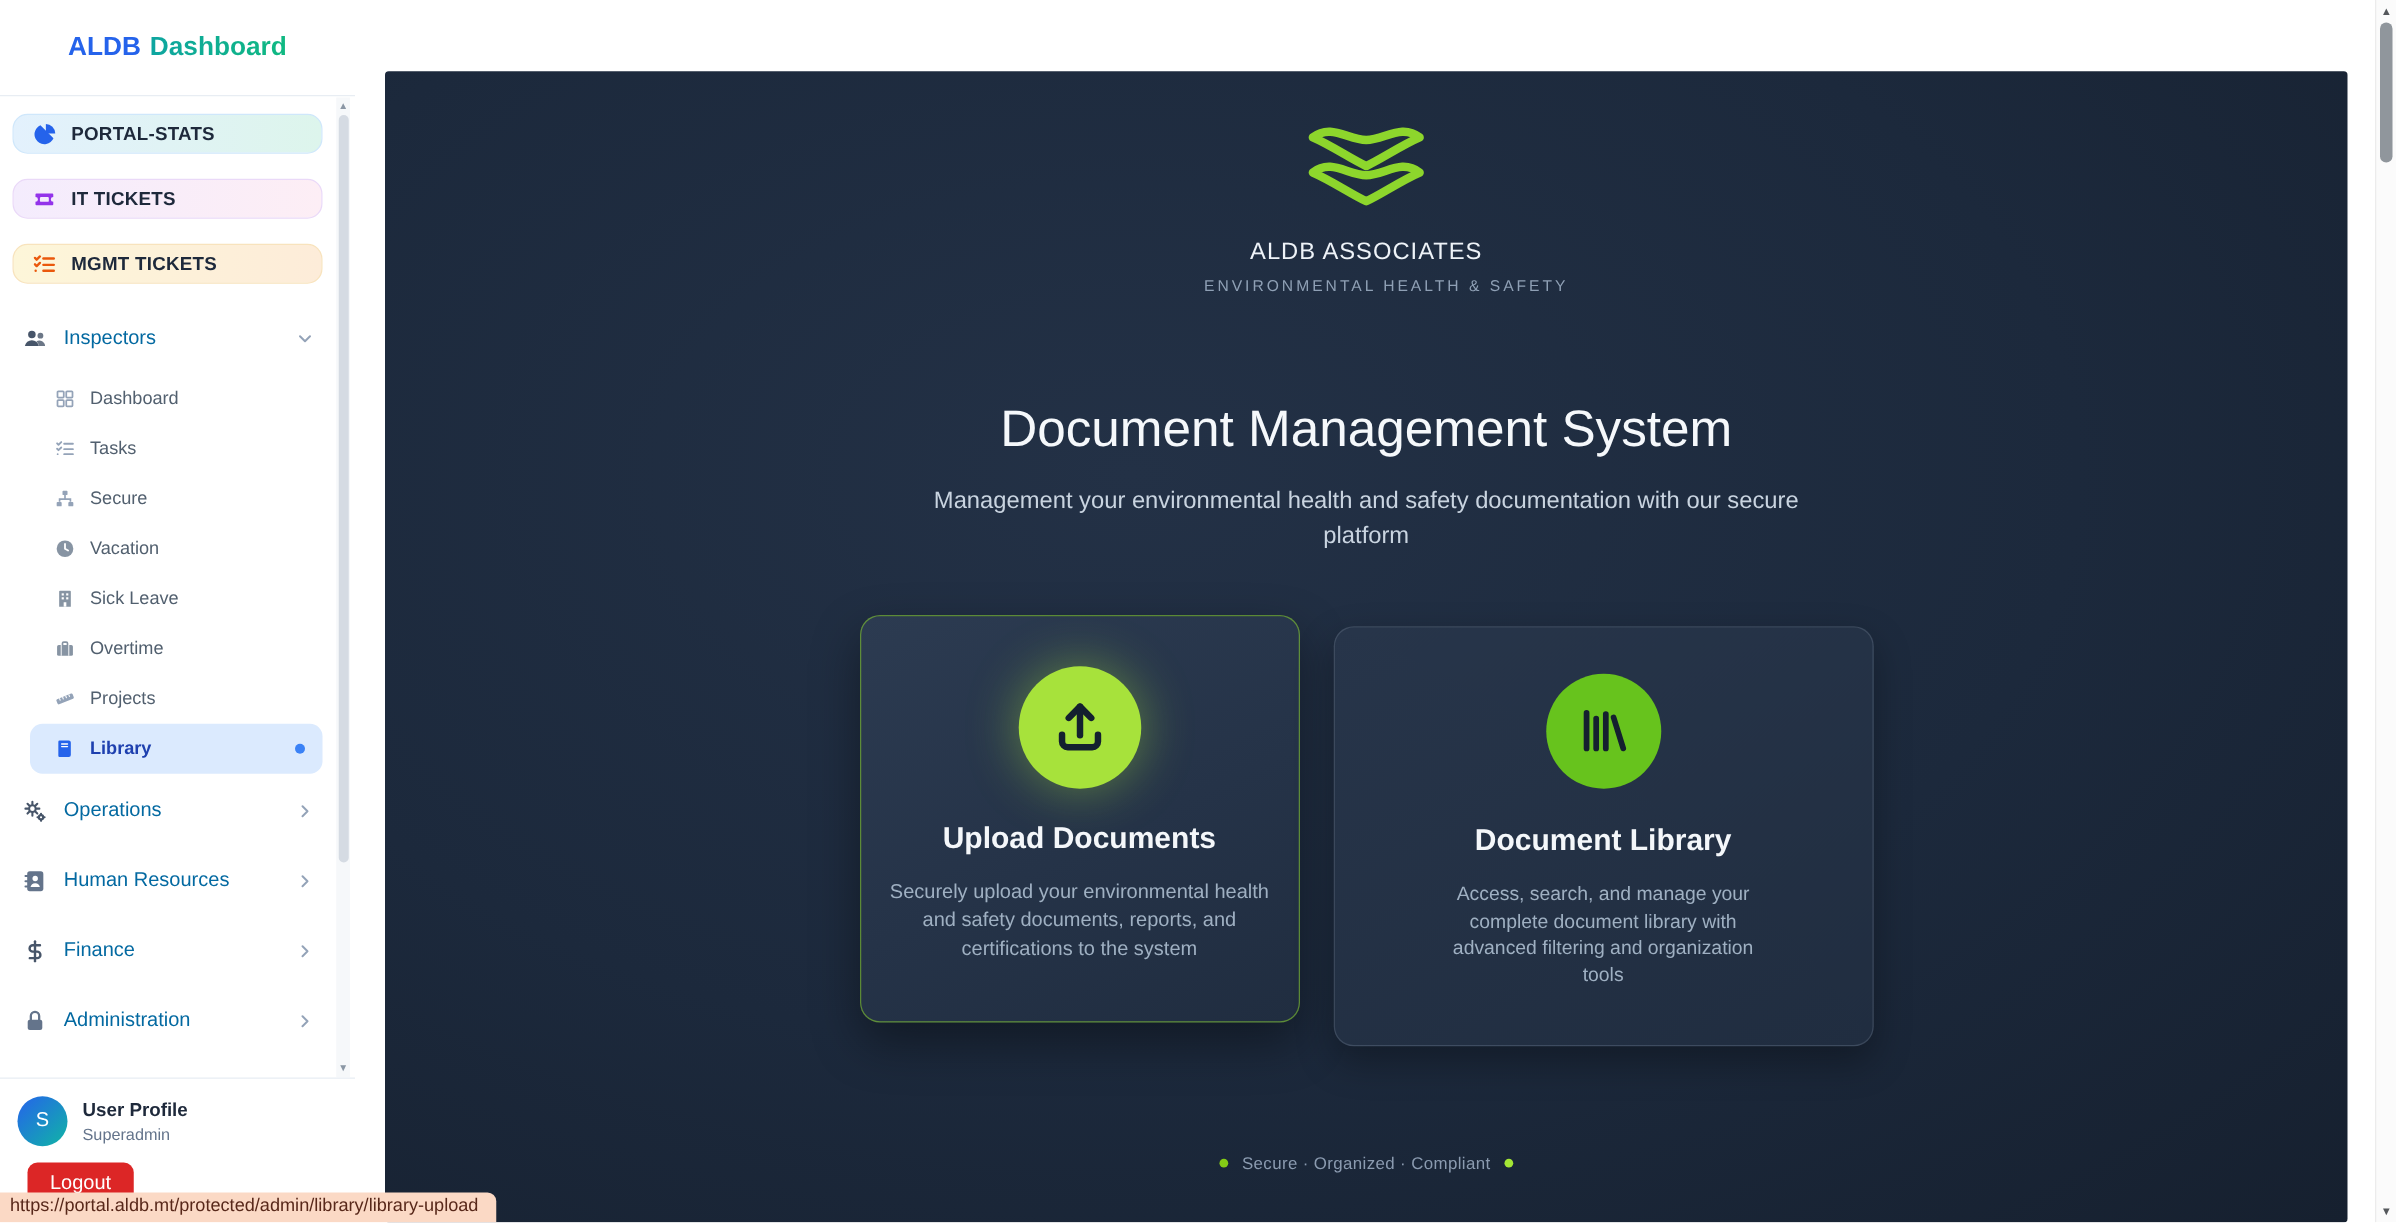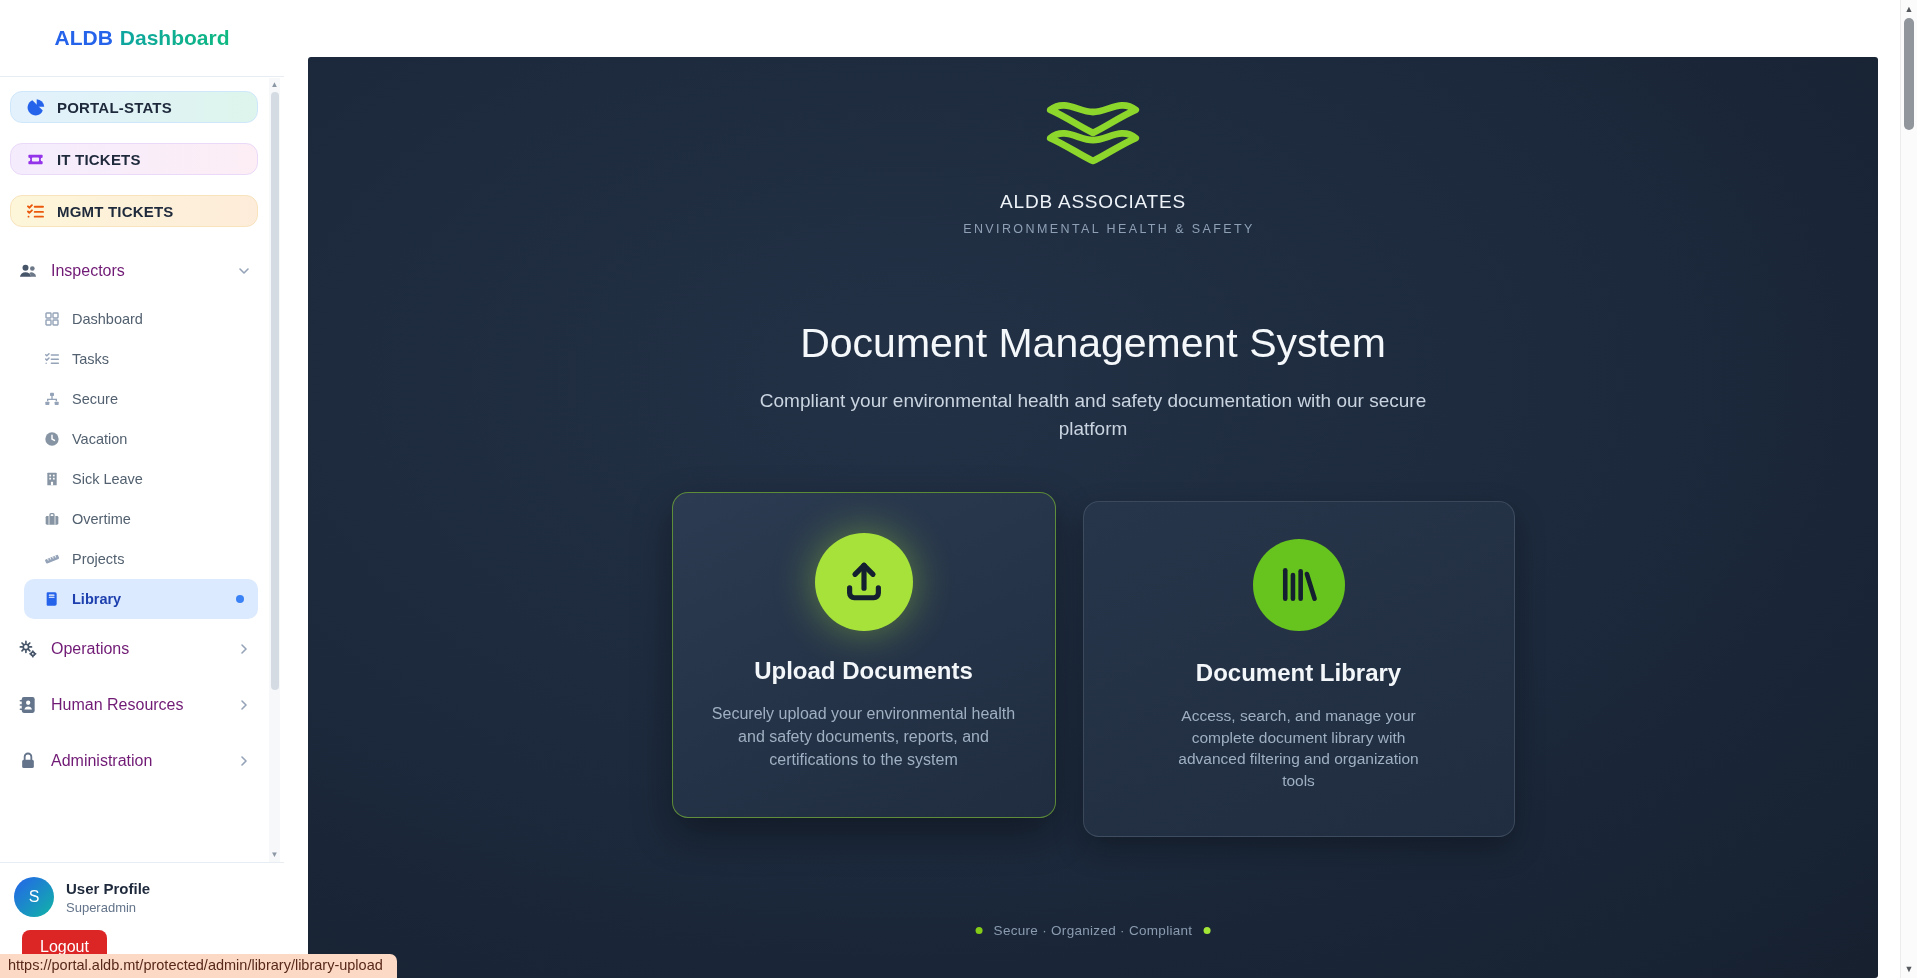--- a/index.html
+++ b/index.html
@@ -16,21 +16,21 @@
   .nav-scroll { position:absolute; top:78px; left:0; width:284px; height:784px; overflow:hidden;
     padding:13px 26px 0 10px; }
 
   .chip { height:32px; border-radius:12px; display:flex; align-items:center; gap:12px; padding-left:15px;
     margin-bottom:20px; font-size:15px; font-weight:bold; color:#1e293b; letter-spacing:.2px; cursor:pointer; }
   .chip-stats { background:linear-gradient(90deg,#e3f1fd,#ddf5ec); border:1px solid #cfe7fb; }
   .chip-it { background:linear-gradient(90deg,#f4ecfd,#fdeef5); border:1px solid #ead9f8; }
   .chip-mgmt { background:linear-gradient(90deg,#fdf6d9,#fdecd9); border:1px solid #f8e3bd; }
 
   .section-row { height:56px; display:flex; align-items:center; gap:13px; padding:0 6px 0 8px;
-    font-size:16px; font-weight:500; color:#701a75; cursor:pointer; }
+    font-size:16px; font-weight:500; color:#0369a1; cursor:pointer; }
   .section-row.first { height:48px; margin-top:4px; }
   .section-label { flex:1; }
   .sub-list { margin:4px 0 2px 0; }
   .sub-item { height:40px; display:flex; align-items:center; gap:12px; padding-left:34px;
     font-size:14.5px; color:#52606f; cursor:pointer; border-radius:10px; }
   .sub-item.active { background:#dbeafe; color:#1e40af; font-weight:bold; margin-left:14px; padding-left:20px; }
   .sub-item.active .dot { margin-left:auto; margin-right:14px; width:8px; height:8px; border-radius:50%; background:#3b82f6; }
 
   .icn { flex:0 0 auto; display:block; }
 
@@ -59,21 +59,21 @@
     background:radial-gradient(ellipse at 38% 35%, #233146 0%, #1c293c 55%, #16202f 100%);
     display:flex; flex-direction:column; align-items:center; text-align:center; overflow:hidden; }
   .logo { margin-top:38px; }
   .brand-name { margin-top:12px; color:#eef3f8; font-size:19px; letter-spacing:.8px; font-weight:500; }
   .brand-tag { margin-top:9px; color:#8fa0b5; font-size:12.5px; letter-spacing:2.4px;margin-left:32px; }
   .hero-h1 { margin-top:84px; color:#f5f8fb; font-size:41px; font-weight:400; }
   .hero-sub { margin-top:20px; width:700px; color:#c9d4e0; font-size:19px; line-height:1.45; font-weight:400; }
 
   .cards { margin-top:50px; display:flex; align-items:flex-start; gap:27px; }
   .card { border-radius:16px; text-align:center; cursor:pointer; }
-  .card-upload { width:384px; height:326px; border:1px solid rgba(141,214,44,.55);
+  .card-upload { width:352px; height:326px; border:1px solid rgba(141,214,44,.55);
     background:linear-gradient(155deg,#2c3b51 0%,#253348 55%,#202d40 100%);
     box-shadow:0 16px 38px rgba(0,0,0,.38); }
   .card-library { width:432px; height:336px; margin-top:9px; border:1px solid rgba(148,163,184,.22);
     background:linear-gradient(155deg,#27354a 0%,#202d40 100%); box-shadow:0 12px 30px rgba(0,0,0,.3); }
   .circle { border-radius:50%; display:flex; align-items:center; justify-content:center; }
   .circle-upload { width:98px; height:98px; margin:40px auto 0; background:#a7e23b;
     box-shadow:0 0 42px rgba(167,226,59,.45); }
   .circle-library { width:92px; height:92px; margin:37px auto 0; background:#67c31d; }
   .card-title { margin-top:26px; color:#f4f7fa; font-size:24px; font-weight:bold; }
   .card-desc { margin:18px auto 0; color:#9fb0c2; font-size:16px; line-height:1.42; width:304px; }
@@ -245,20 +245,30 @@
           <circle cx="12.2" cy="9.3" r="2.6" fill="#fff"></circle>
           <path d="M7.7 17.5a4.6 4.6 0 0 1 9 0z" fill="#fff"></path>
           <path d="M2.8 7h2.4M2.8 12h2.4M2.8 17h2.4" stroke="#64748b" stroke-width="1.8" stroke-linecap="round"></path>
         </svg>
         <span class="section-label">Human Resources</span>
         <svg class="icn" width="16" height="16" viewBox="0 0 24 24" fill="none" stroke="#94a3b8" stroke-width="2.4" stroke-linecap="round" stroke-linejoin="round">
             <path d="m9 6 6 6-6 6"></path>
           </svg>
       </div>
 
+      <div class="section-row">
+        <svg class="icn" width="20" height="20" viewBox="0 0 24 24" fill="none" stroke="#475569" stroke-width="2.3" stroke-linecap="round">
+          <path d="M12 2.5v19"></path>
+            <path d="M16.8 6.2H9.9a3.1 3.1 0 0 0 0 6.2h4.2a3.1 3.1 0 0 1 0 6.2H7"></path>
+        </svg>
+        <span class="section-label">Finance</span>
+        <svg class="icn" width="16" height="16" viewBox="0 0 24 24" fill="none" stroke="#94a3b8" stroke-width="2.4" stroke-linecap="round" stroke-linejoin="round">
+            <path d="m9 6 6 6-6 6"></path>
+          </svg>
+      </div>
 
       <div class="section-row">
         <svg class="icn" width="20" height="20" viewBox="0 0 24 24">
           <path d="M8 11V7a4 4 0 0 1 8 0v4" stroke="#64748b" stroke-width="2.2" fill="none"></path>
           <rect x="5" y="10.5" width="14" height="10" rx="2" fill="#64748b"></rect>
         </svg>
         <span class="section-label">Administration</span>
         <svg class="icn" width="16" height="16" viewBox="0 0 24 24" fill="none" stroke="#94a3b8" stroke-width="2.4" stroke-linecap="round" stroke-linejoin="round">
             <path d="m9 6 6 6-6 6"></path>
           </svg>
@@ -285,21 +295,21 @@
 
   <div class="main-panel">
     <svg class="logo" width="100" height="84" viewBox="0 0 96 80" fill="none" stroke="#8dd62c" stroke-width="6.5" stroke-linejoin="round">
       <path d="M7 14 C21 3 34 16 48 16 C62 16 75 3 89 14 C75 20 59 31 48 36 C37 31 21 20 7 14 Z"></path>
       <path d="M7 41 C21 30 34 43 48 43 C62 43 75 30 89 41 C75 47 59 58 48 63 C37 58 21 47 7 41 Z"></path>
     </svg>
     <div class="brand-name">ALDB ASSOCIATES</div>
     <div class="brand-tag">ENVIRONMENTAL HEALTH &amp; SAFETY</div>
 
     <h1 class="hero-h1">Document Management System</h1>
-    <div class="hero-sub">Compliant your environmental health and safety documentation with our secure platform</div>
+    <div class="hero-sub">Management your environmental health and safety documentation with our secure platform</div>
 
     <div class="cards">
       <div class="card card-upload">
         <div class="circle circle-upload">
           <svg width="46" height="46" viewBox="0 0 24 24" fill="none" stroke="#14202f" stroke-width="2.7" stroke-linecap="round" stroke-linejoin="round">
             <path d="M4.5 15v2.8a2.4 2.4 0 0 0 2.4 2.4h10.2a2.4 2.4 0 0 0 2.4-2.4V15"></path>
             <path d="m7.3 8 4.7-4.7L16.7 8"></path>
               <path d="M12 3.3V15.2"></path>
           </svg>
         </div>

